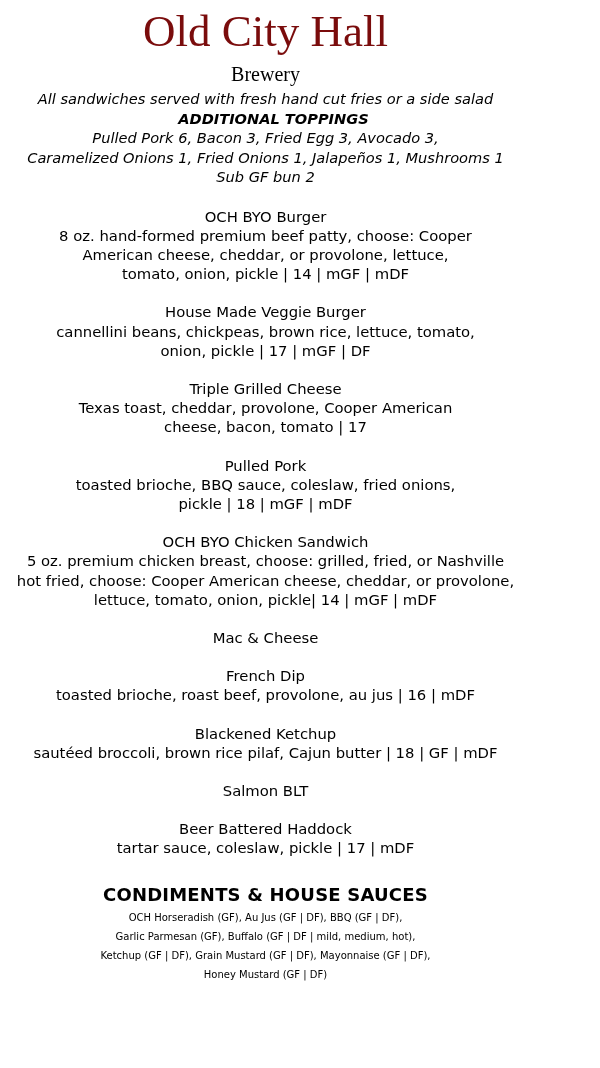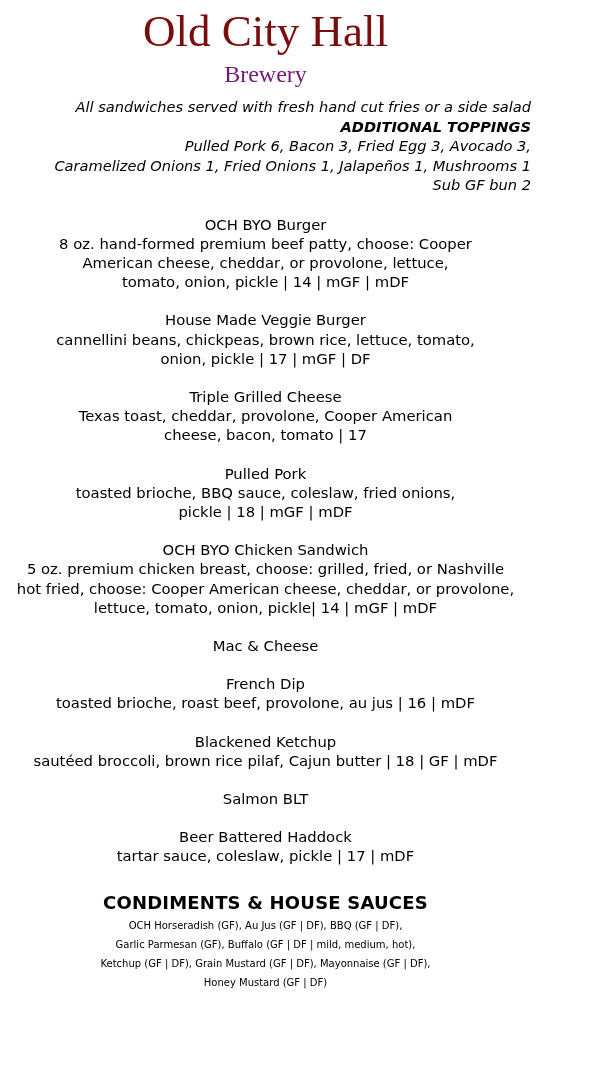--- a/index.html
+++ b/index.html
@@ -5,27 +5,27 @@
   html, body { margin: 0; padding: 0; background: #ffffff; }
   body { width: 600px; height: 1068px; overflow: hidden; position: relative; color: #000; }
   .page { width: 531px; text-align: center; }
   .title {
     font-family: "Liberation Serif", "DejaVu Serif", serif;
     color: #7a0c0c; font-size: 45px; line-height: 50px;
     margin: 6px 0 0 0; font-weight: normal; letter-spacing: 0px;
   }
   .subtitle {
     font-family: "Liberation Serif", "DejaVu Serif", serif;
-    color: #701a75; font-size: 24px; line-height: 30px; margin: 3px 0 8px 0; font-weight: normal;
+    color: #000000; font-size: 20px; line-height: 30px; margin: 3px 0 0 0; font-weight: normal;
   }
   .section-title {
     font-family: "Liberation Serif", "DejaVu Serif", serif;
     font-weight: bold; font-size: 29px; line-height: 32px; margin: 1px 0 0 0; color: #000;
   }
-  .intro { font-family: "DejaVu Sans", sans-serif; font-style: italic; font-size: 14.6px; line-height: 19.5px; text-align: right; }
+  .intro { font-family: "DejaVu Sans", sans-serif; font-style: italic; font-size: 14.6px; line-height: 19.5px; }
   .intro .heading { font-weight: bold; padding-left: 16px; }
   .items { margin-top: 20px; font-family: "DejaVu Sans", sans-serif; font-size: 14.8px; line-height: 19.2px; }
   .item { margin-bottom: 19px; }
   .item-desc { white-space: pre-line; }
   .condiments-title {
     font-family: "DejaVu Sans", sans-serif; font-weight: bold;
     font-size: 18px; line-height: 26px; margin-top: 24px; letter-spacing: 0.2px;
   }
   .condiments-text {
     font-family: "DejaVu Sans", sans-serif; font-size: 10px; line-height: 19px; white-space: pre-line;

